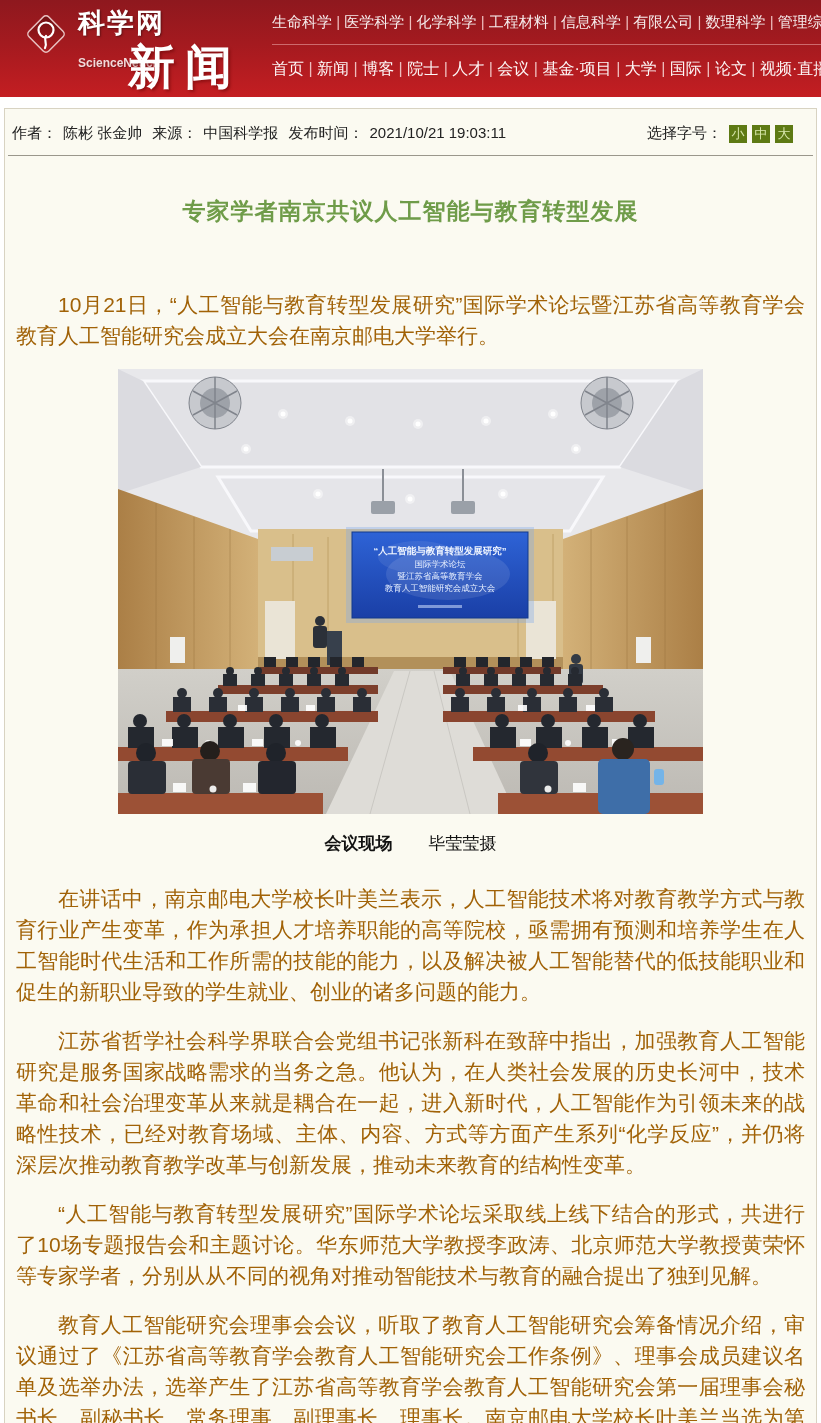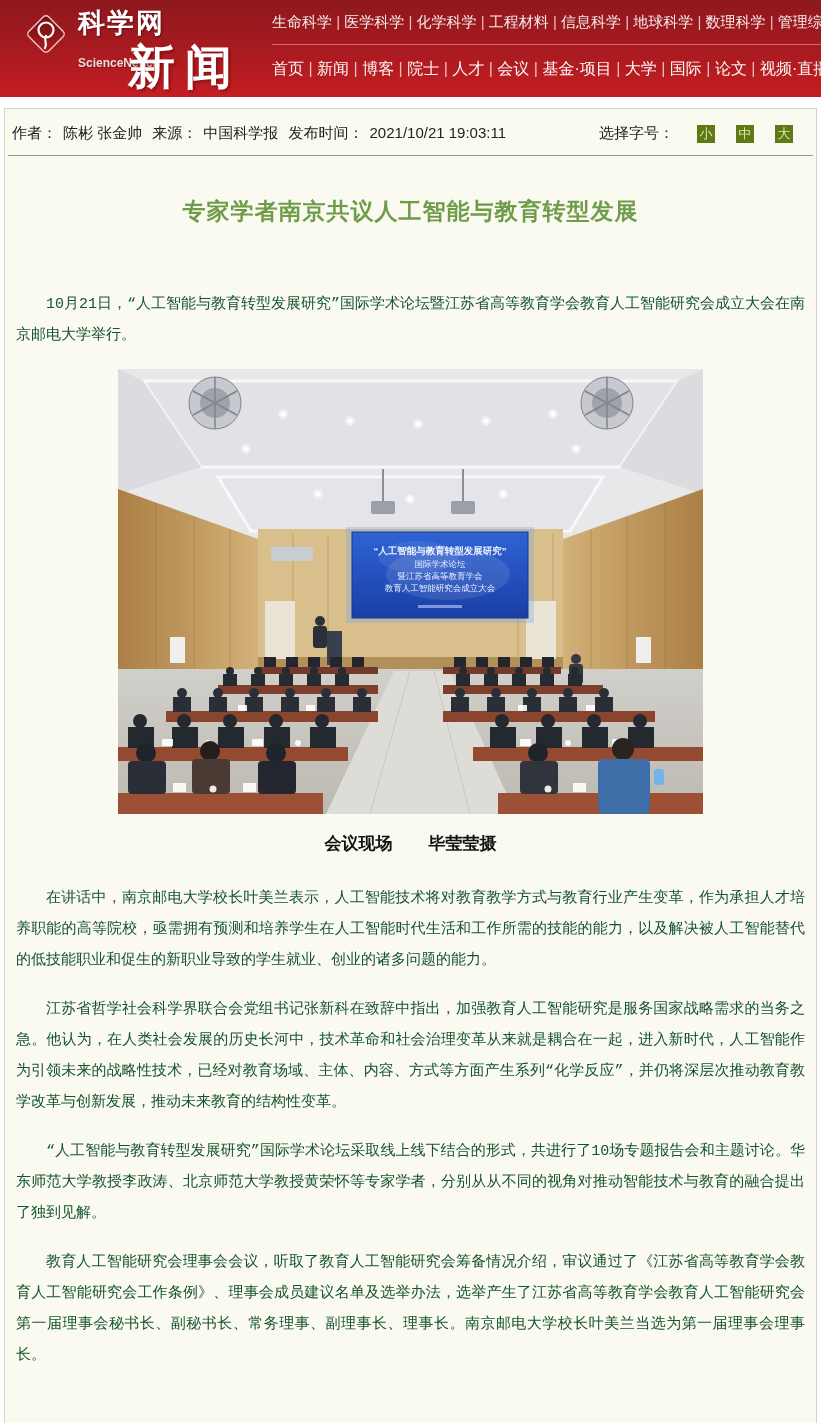--- a/index.html
+++ b/index.html
@@ -37,44 +37,43 @@
   
   .content {
     position:absolute; top:108px; left:4px; right:4px; bottom:-2px;
     border:1px solid #d8d3c2; background:#fbfaf1;
   }
   .meta-bar {
     display:flex; justify-content:space-between; align-items:center;
     padding:15px 23px 12px 7px; font-size:15px; color:#222;
   }
   .meta-left span { margin-right:6px; }
-  .meta-right { display:flex; align-items:center;gap:16px; }
+  .meta-right { display:flex; align-items:center; }
   .fs-label { margin-right:2px; }
   .fs-btn {
     display:inline-block; width:18px; height:18px; line-height:18px; text-align:center;
     background:#5e7a14; color:#d9e8ad; font-size:13px; margin-left:5px; cursor:pointer;
   }
   .meta-divider { border-top:1px solid #9a978c; margin:0 3px; }
 
   
   .article-title {
     margin-top:40px; text-align:center; font-size:23px; font-weight:bold; color:#6f9c49;
     letter-spacing:1px;
   }
   .body-text { margin-top:62px; padding:0 11px; }
   .body-text p {
-    font-size:15px; line-height:31px; color:#14532d; text-indent:2em; margin-bottom:18px;
+    font-size:21px; line-height:31px; color:#a16207; text-indent:2em; margin-bottom:18px;
     text-align:justify;
-    font-family:Liberation Mono, monospace;
   }
   .photo-wrap { text-align:center; margin-top:10px; }
   .photo-frame { display:inline-block; width:585px; height:419px; line-height:0; }
   .caption { text-align:center; margin:14px 0 28px 0; font-size:17px; color:#111; }
   .caption .cap-title { font-weight:bold; }
-  .caption .cap-credit { margin-left:36px; font-weight:bold;text-align:center; }
+  .caption .cap-credit { margin-left:36px; font-weight:normal;text-align:center; }
 </style>
 </head>
 <body>
 
 <div class="masthead">
 
   <div class="logo-area">
     <svg class="logo-diamond" viewBox="0 0 44 44">
       <defs>
         <linearGradient id="dg" x1="0" y1="0" x2="1" y2="1">
@@ -94,21 +93,21 @@
 
   <div class="section-masthead">新闻</div>
 
   <div class="nav-wrap">
     <ul class="nav-row nav-subjects">
       <li>生命科学</li>
       <li>医学科学</li>
       <li>化学科学</li>
       <li>工程材料</li>
       <li>信息科学</li>
-      <li>地球科学</li>
+      <li>有限公司</li>
       <li>数理科学</li>
       <li>管理综合</li>
     </ul>
     <div class="nav-divider"></div>
     <ul class="nav-row nav-channels">
       <li>首页</li>
       <li>新闻</li>
       <li>博客</li>
       <li>院士</li>
       <li>人才</li>

